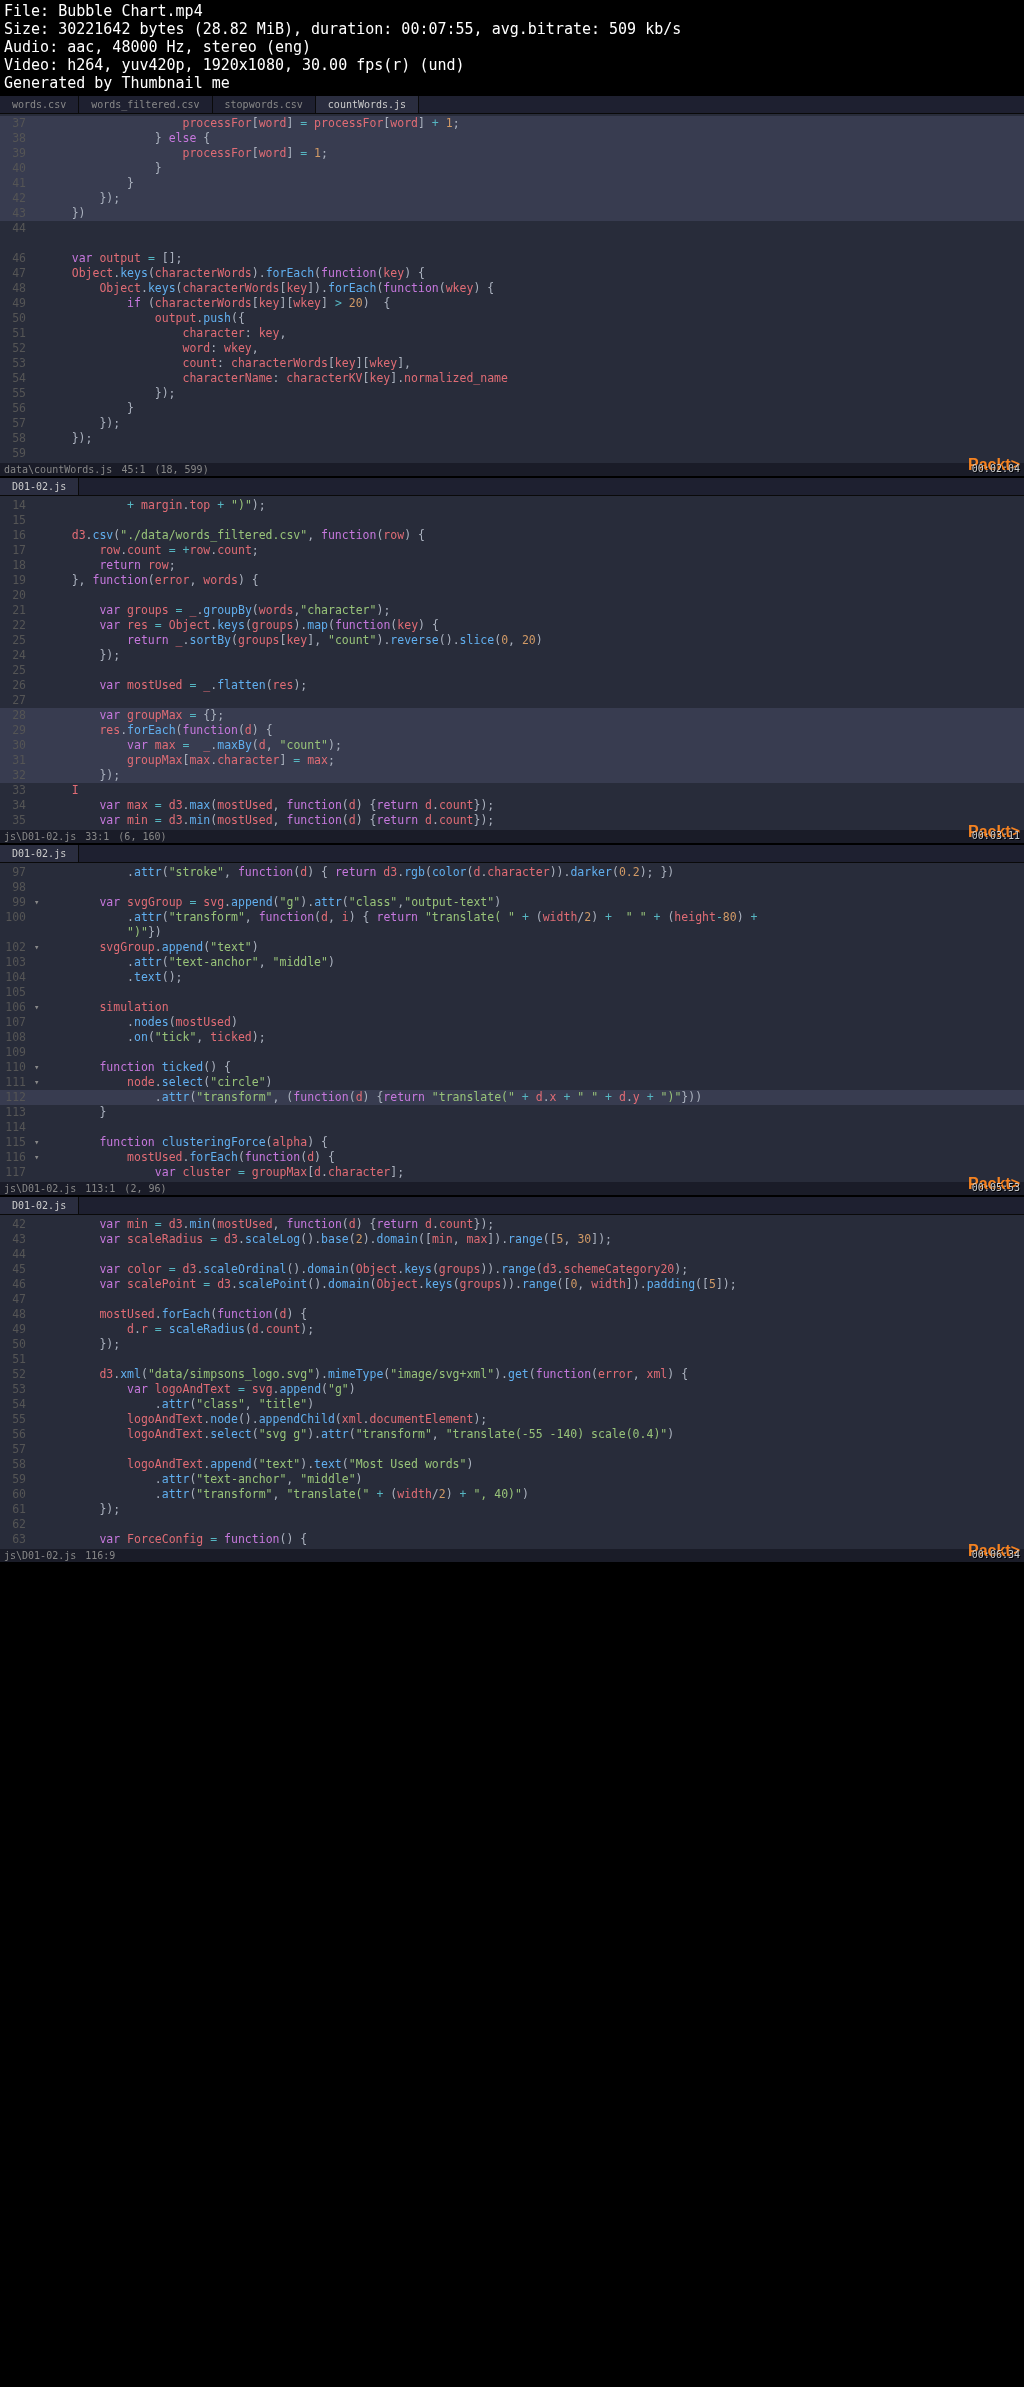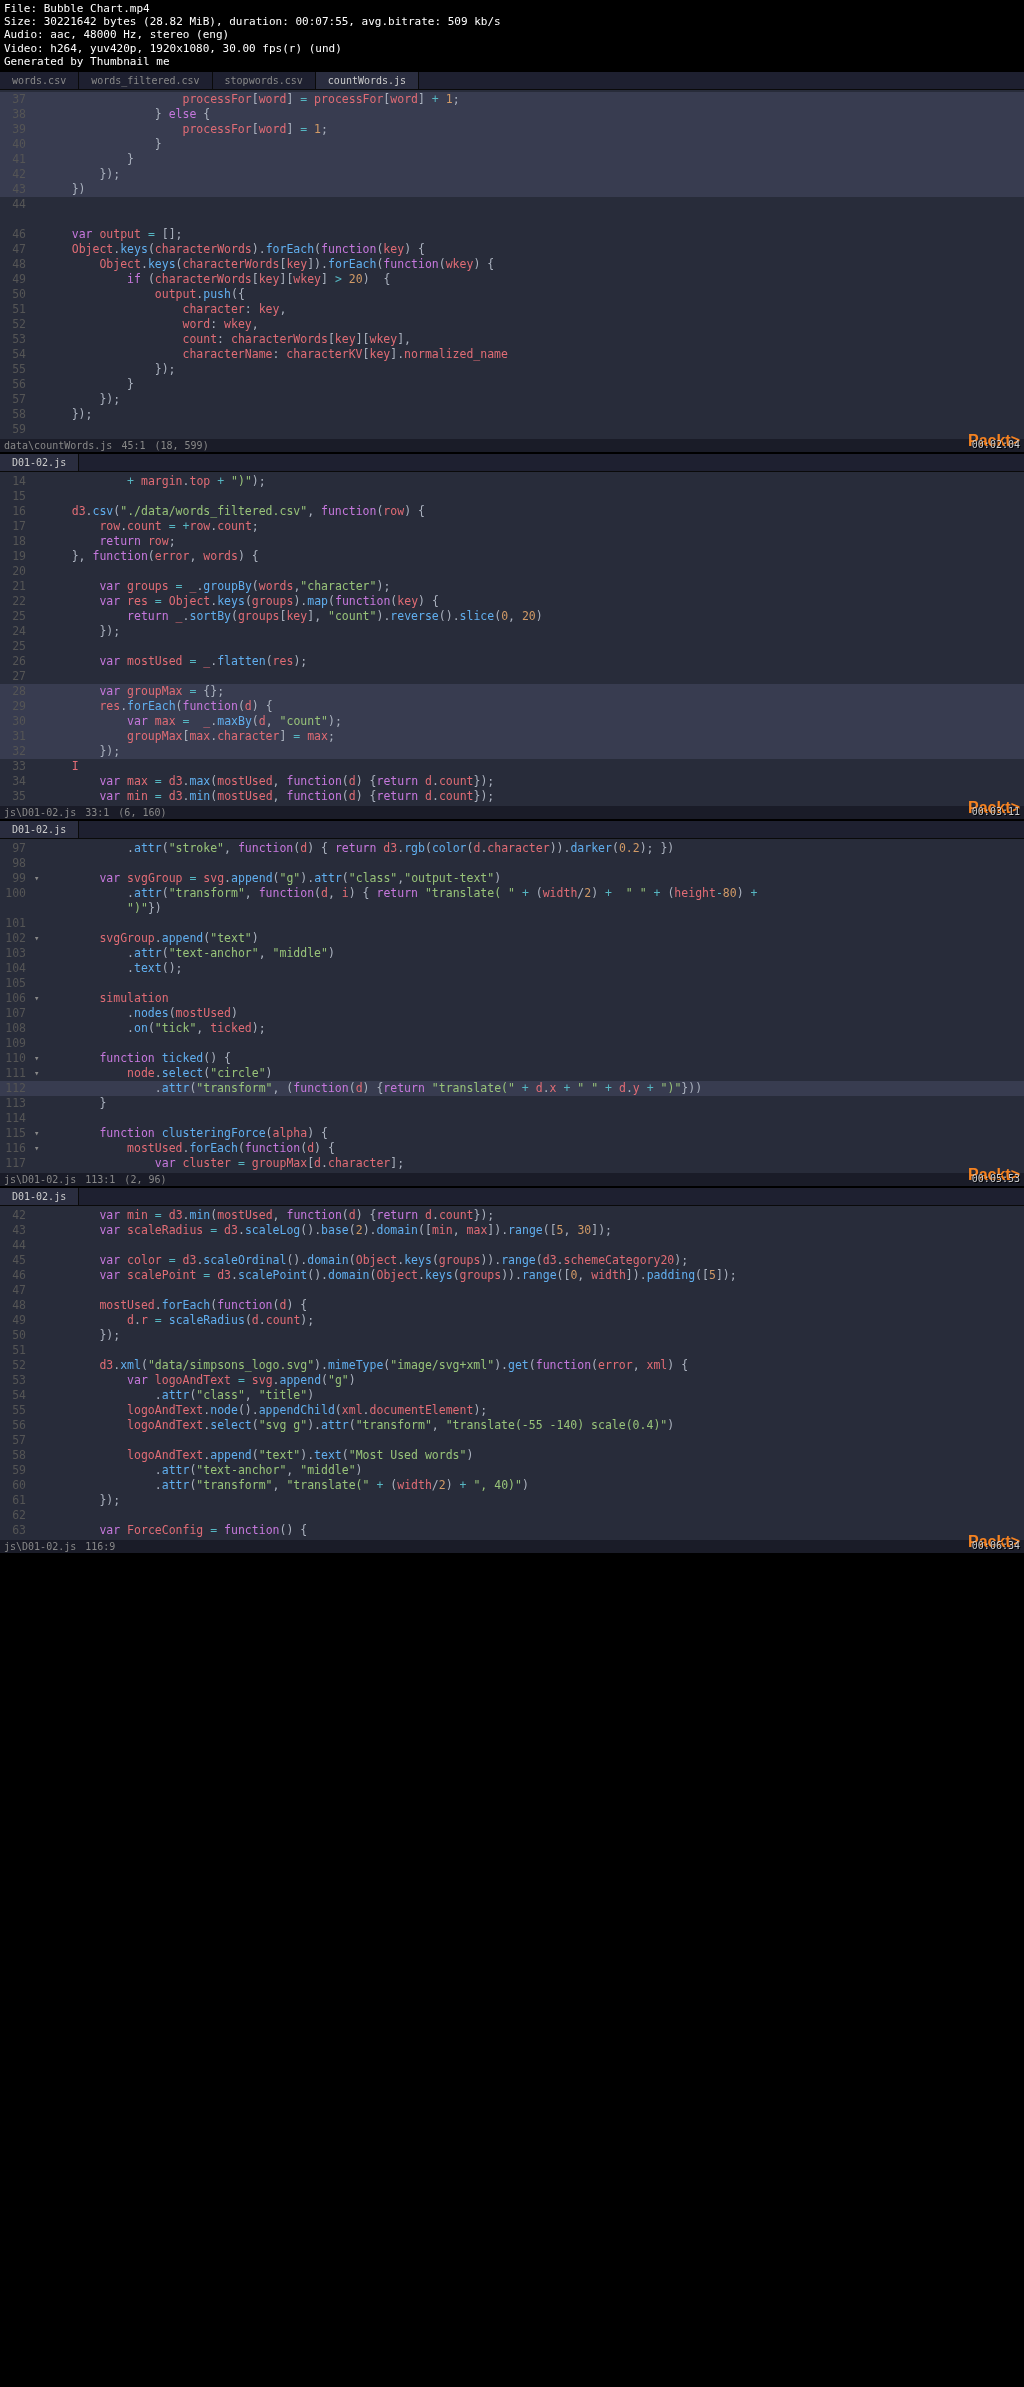--- a/index.html
+++ b/index.html
@@ -1,17 +1,17 @@
 <!DOCTYPE html>
 <html><head>
 <meta charset="utf-8">
 <style>
 * { margin: 0; padding: 0; box-sizing: border-box; }
 body { background: #000; font-family: Consolas, Monaco, monospace; font-size: 11px; color: #ccc; width: 1024px; }
-.header-info { padding: 2px 4px; color: #fff; font-size: 11px; line-height: 1.2; }
+.header-info { padding: 2px 4px; color: #fff; font-size: 15px; line-height: 1.2; }
 .header-info div { white-space: pre; }
 .thumbnail { position: relative; background: #1e2030; margin-top: 2px; }
 .tabs { display: flex; background: #1e2030; border-bottom: 1px solid #0a0a0a; font-size: 10px; align-items: flex-end; }
 .tab { padding: 3px 12px; color: #888; cursor: pointer; border-right: 1px solid #0a0a0a; }
 .tab.active { background: #2a2d3f; color: #ccc; }
 .editor { background: #282c3a; padding: 2px 0; }
 .line { display: flex; min-height: 15px; line-height: 15px; font-size: 11.5px; }
 .line.hl { background: #383c50; }
 .gutter { width: 34px; text-align: right; padding-right: 8px; color: #555; user-select: none; flex-shrink: 0; }
 .fold { width: 10px; color: #888; flex-shrink: 0; font-size: 9px; }
@@ -321,25 +321,20 @@
           <span class="gutter">100</span>
           <span class="fold"></span>
           <span class="code">            .<span class="fn">attr</span>(<span class="str">"transform"</span>, <span class="kw">function</span>(<span class="var">d</span>, <span class="var">i</span>) { <span class="kw">return</span> <span class="str">"translate( "</span> <span class="op">+</span> (<span class="var">width</span>/<span class="num">2</span>) <span class="op">+</span>  <span class="str">" "</span> <span class="op">+</span> (<span class="var">height</span><span class="op">-</span><span class="num">80</span>) <span class="op">+</span></span>
         </div>
         <div class="line">
           <span class="gutter"></span>
           <span class="fold"></span>
           <span class="code">            <span class="str">")"</span>})</span>
         </div>
         <div class="line">
-          <span class="gutter">101</span>
-          <span class="fold"></span>
-          <span class="code"></span>
-        </div>
-        <div class="line">
           <span class="gutter">102</span>
           <span class="fold">▾</span>
           <span class="code">        <span class="var">svgGroup</span>.<span class="fn">append</span>(<span class="str">"text"</span>)</span>
         </div>
         <div class="line">
           <span class="gutter">103</span>
           <span class="fold"></span>
           <span class="code">            .<span class="fn">attr</span>(<span class="str">"text-anchor"</span>, <span class="str">"middle"</span>)</span>
         </div>
         <div class="line">

